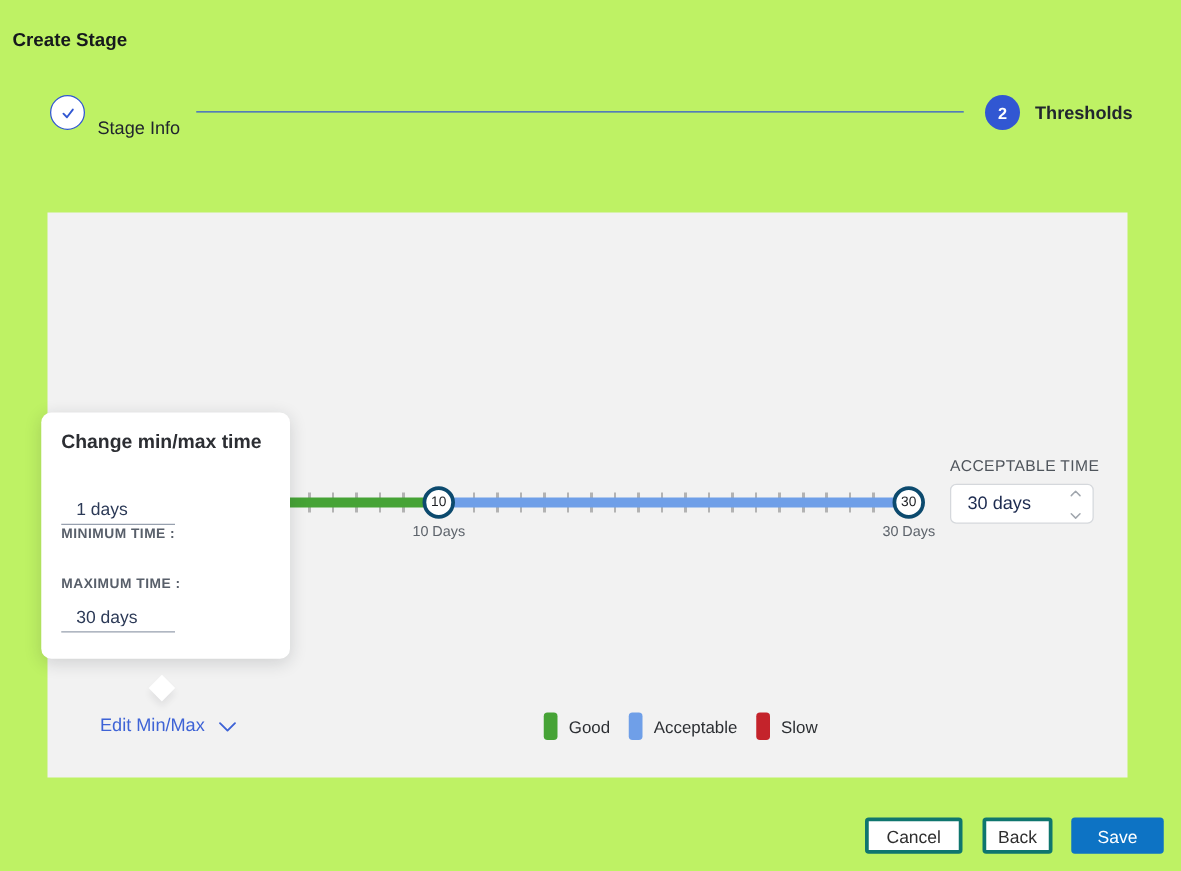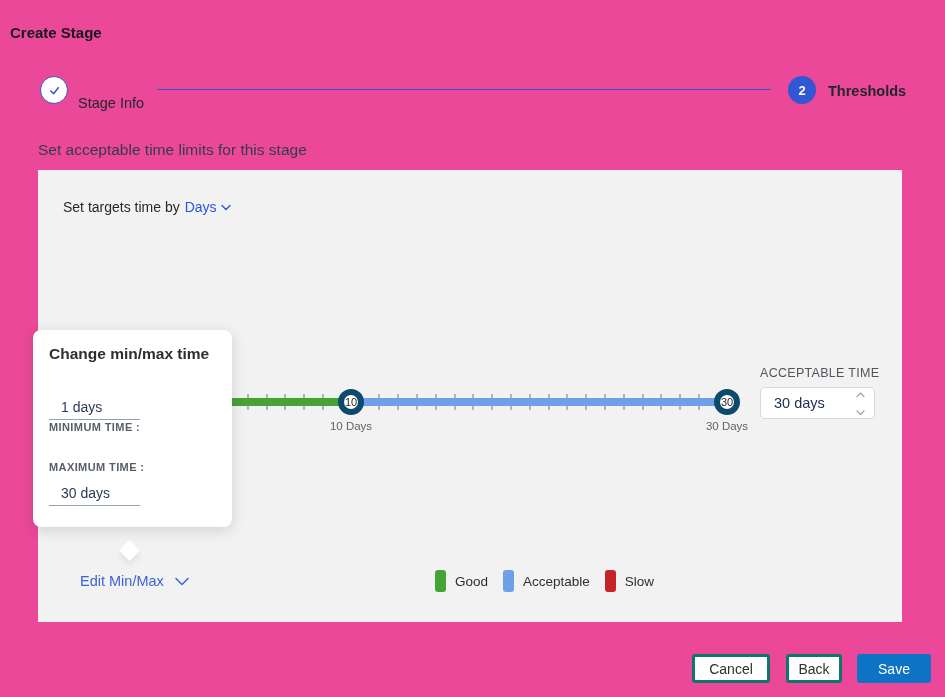--- a/index.html
+++ b/index.html
@@ -1,17 +1,17 @@
 <!DOCTYPE html>
 <html><head>
 <meta charset="utf-8">
 <style>
   * { margin:0; padding:0; box-sizing:border-box; }
   body { font-family:"Liberation Sans", sans-serif; background:#fff; }
-  .screen { position:relative; width:945px; height:697px; background:#ec4899; overflow:hidden; }
+  .screen { position:relative; width:945px; height:697px; background:#bef264; overflow:hidden; }
 
   .page-title { position:absolute; left:10px; top:24px; font-size:15px; font-weight:700; color:#16191d; }
 
   
   .step-circle { position:absolute; width:28px; height:28px; border-radius:50%;
     display:flex; align-items:center; justify-content:center; }
   .step-circle.done { left:40px; top:76px; border:1.5px solid #3157d2; background:#fff; }
   .step-circle.active { left:788px; top:76px; background:#3157d2; color:#fff; font-size:13px; font-weight:600; }
   .step-label { position:absolute; top:83px; font-size:14.5px; color:#21262e; }
   .step-label.first { left:78px; font-weight:500;margin-top:12px; }
@@ -27,21 +27,21 @@
     display:flex; align-items:center; gap:5px; }
   .days-link { color:#2a55e0; cursor:pointer; display:flex; align-items:center; gap:4px; }
 
   
   .slider-ticks { position:absolute; left:190px; top:224px; width:516px; height:16px;
     background:repeating-linear-gradient(to right, #b3b3b3 0 2px, transparent 2px 18.8px); }
   .track-seg { position:absolute; top:228px; height:8px; }
   .track-good { left:180px; width:133px; }
   .track-acceptable { left:313px; width:376px; }
   .slider-marker { position:absolute; top:219px; width:26px; height:26px; border-radius:50%;
-    background:#fff; border:6px solid #0c4a6e; display:flex; align-items:center; justify-content:center;
+    background:#fff; border:3px solid #0c4a6e; display:flex; align-items:center; justify-content:center;
     font-size:11px; font-weight:500; color:#1c1f23; cursor:pointer; z-index:3; }
   .marker-10 { left:300px; }
   .marker-30 { left:676px; }
   .marker-label { position:absolute; top:250px; width:60px; text-align:center; font-size:11.5px; color:#5d636b; }
   .marker-label.l10 { left:283px; }
   .marker-label.l30 { left:659px; }
 
   
   .acceptable-label { position:absolute; left:722px; top:196px; font-size:12.5px; color:#4f555c; letter-spacing:0.3px; }
   .acceptable-input-wrap { position:absolute; left:722px; top:217px; width:115px; height:32px;
@@ -100,35 +100,23 @@
       </svg>
     </span>
   </div>
   <div class="step-label first">Stage Info</div>
   <div class="step-line"></div>
   <div class="step-circle active">
     <span>2</span>
   </div>
   <div class="step-label second">Thresholds</div>
 
-  <div class="section-heading">Set acceptable time limits for this stage</div>
 
   <div class="panel">
 
-    <div class="target-row">
-      <span>Set targets time by</span>
-      <span class="days-link">
-        <span>Days</span>
-        <span>
-          <svg width="10" height="7" viewBox="0 0 10 7" fill="none">
-            <polyline points="1,1.5 5,5.5 9,1.5" stroke="#2a55e0" stroke-width="1.4" stroke-linecap="round" stroke-linejoin="round"></polyline>
-          </svg>
-        </span>
-      </span>
-    </div>
 
     <div class="slider-ticks"></div>
     <div class="track-seg track-good" style="background-color: rgb(70, 163, 54);"></div>
     <div class="track-seg track-acceptable" style="background-color: rgb(111, 159, 232);"></div>
     <div class="slider-marker marker-10">
       <span>10</span>
     </div>
     <div class="slider-marker marker-30">
       <span>30</span>
     </div>

